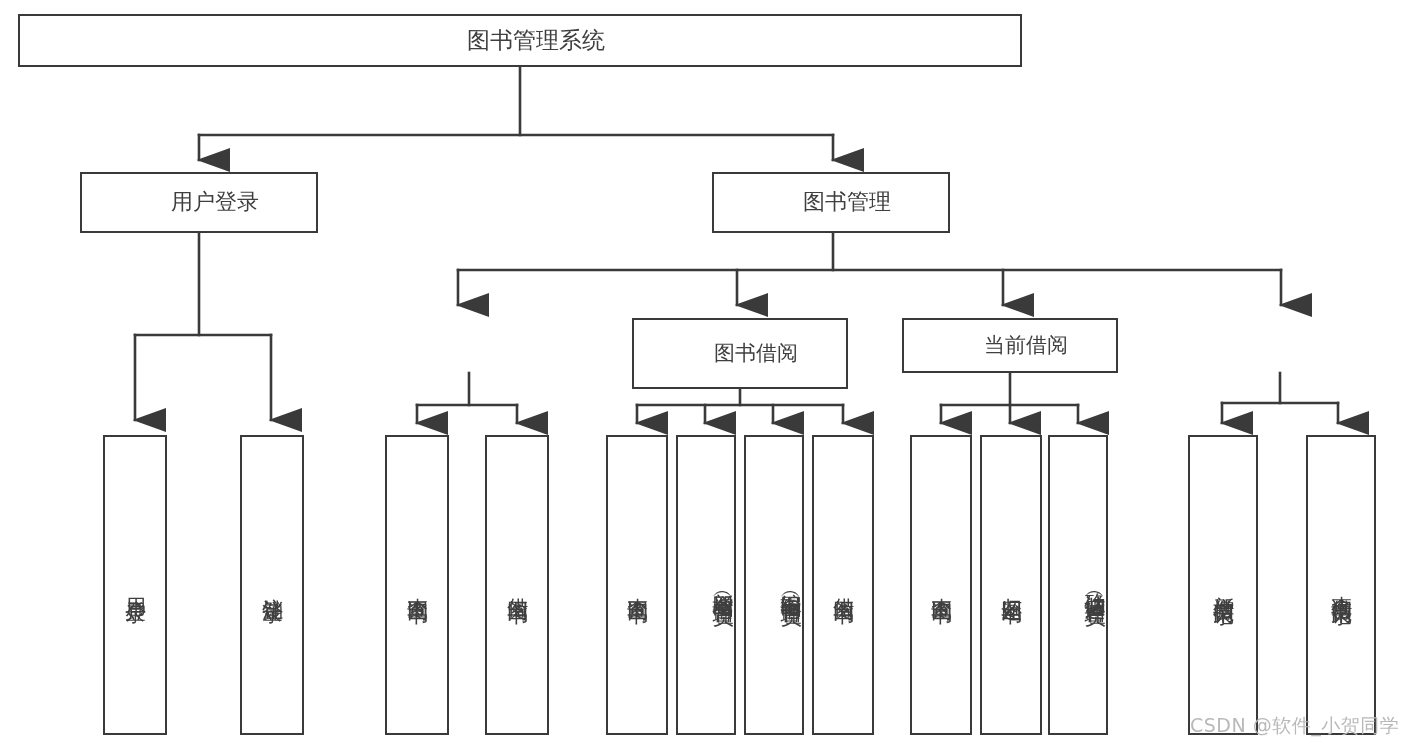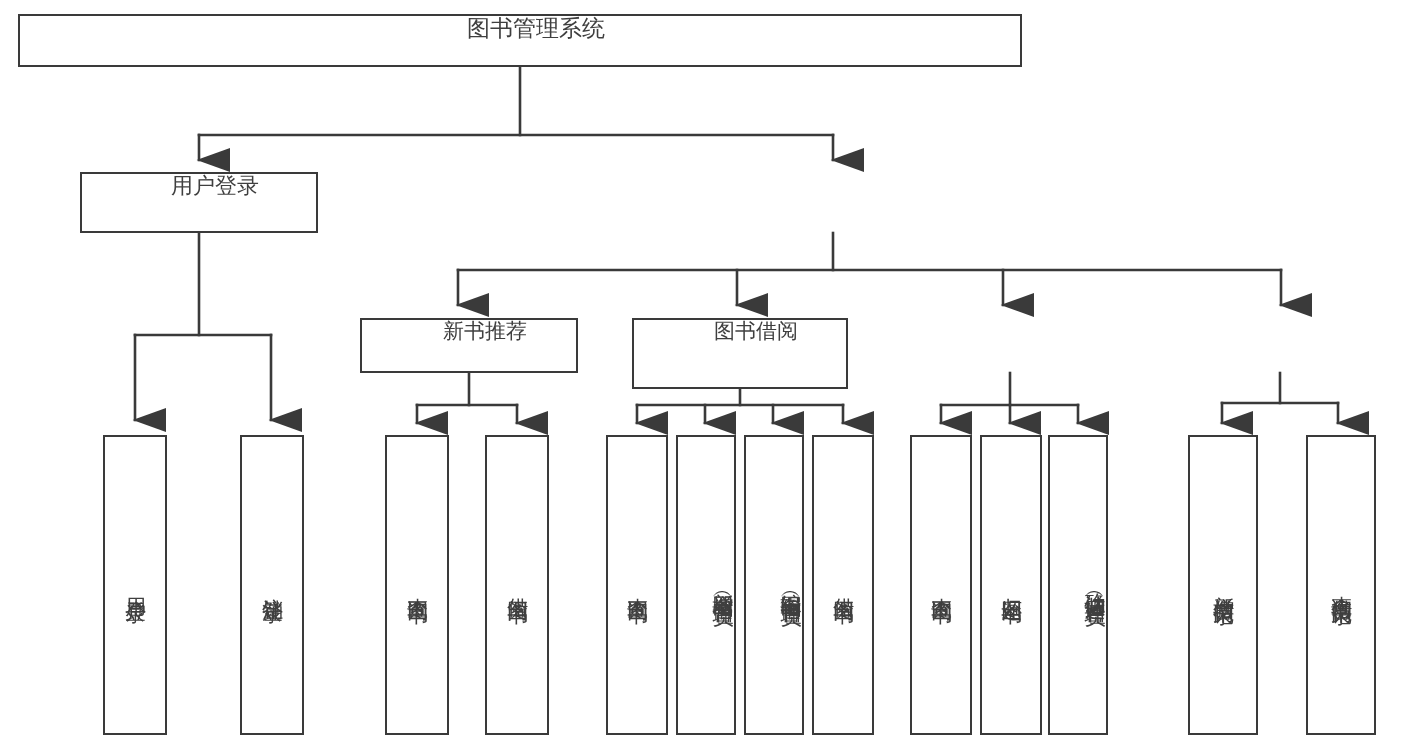--- a/index.html
+++ b/index.html
@@ -26,20 +26,21 @@
     height: 747px;
     pointer-events: none;
   }
   .node {
     position: absolute;
     box-sizing: border-box;
     border: 2px solid #3a3a3a;
     background: #ffffff;
     color: #3f3f3f;
     display: flex;
+    align-items: center;
     justify-content: center;
     text-align: center;
     line-height: 1.12;
     padding-left: 32px;
   }
   .node.root {
     font-size: 23px;
   }
   .node.level1 {
     font-size: 22px;
@@ -125,26 +126,29 @@
     </g>
   </svg>
 
   <div class="node root" style="left:18px; top:14px; width:1004px; height:53px;">
     <span>图书管理系统</span>
   </div>
 
   <div class="node level1" style="left:80px; top:172px; width:238px; height:61px;">
     <span>用户登录</span>
   </div>
+  <div class="node level1" style="left:712px; top:172px; width:238px; height:61px;">
+    <span>图书管理</span>
+  </div>
 
-  <div class="node level2" style="left:360px; top:318px; width:218px; height:55px;">
-    <span>新书推荐</span>
-  </div>
   <div class="node level2" style="left:632px; top:318px; width:216px; height:71px;">
     <span>图书借阅</span>
+  </div>
+  <div class="node level2" style="left:902px; top:318px; width:216px; height:55px;">
+    <span>当前借阅</span>
   </div>
 
   <div class="node leaf" style="left:103px; top:435px; width:64px; height:300px;">
     <span>用户登录</span>
   </div>
   <div class="node leaf" style="left:240px; top:435px; width:64px; height:300px;">
     <span>注销登录</span>
   </div>
 
   <div class="node leaf" style="left:385px; top:435px; width:64px; height:300px;">
@@ -177,14 +181,15 @@
     <span>确认归还（管理员）</span>
   </div>
 
   <div class="node leaf" style="left:1188px; top:435px; width:70px; height:300px;">
     <span>新增借阅记录</span>
   </div>
   <div class="node leaf" style="left:1306px; top:435px; width:70px; height:300px;">
     <span>查询借阅记录</span>
   </div>
 
+  <div class="watermark" style="left:1190px; top:713px;">CSDN @软件_小贺同学</div>
 
 </div>
 
 </body></html>

